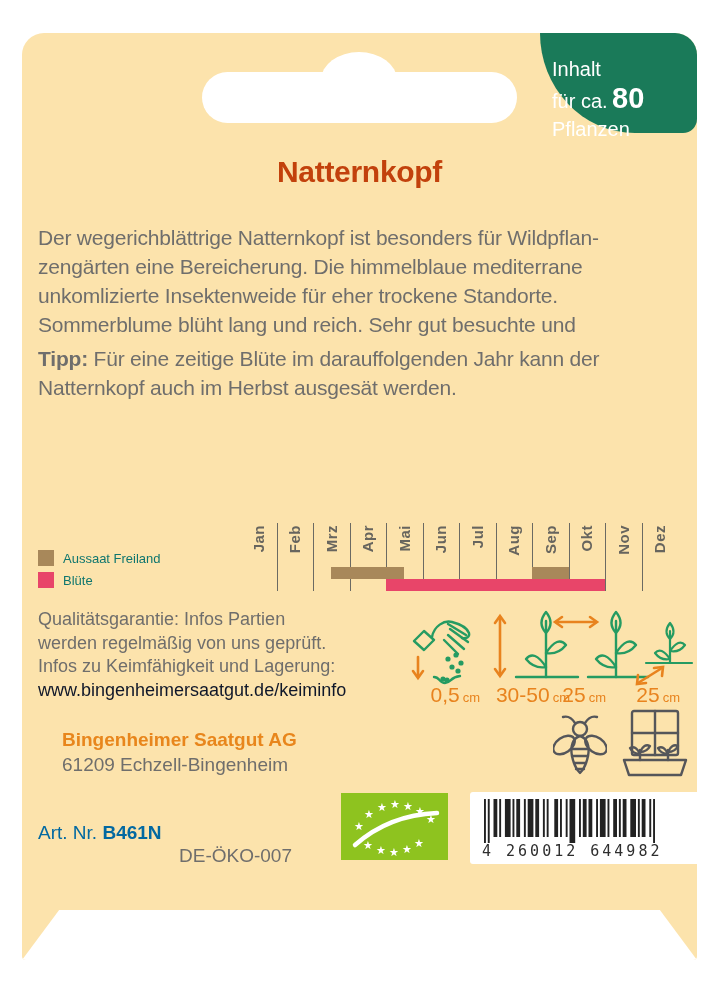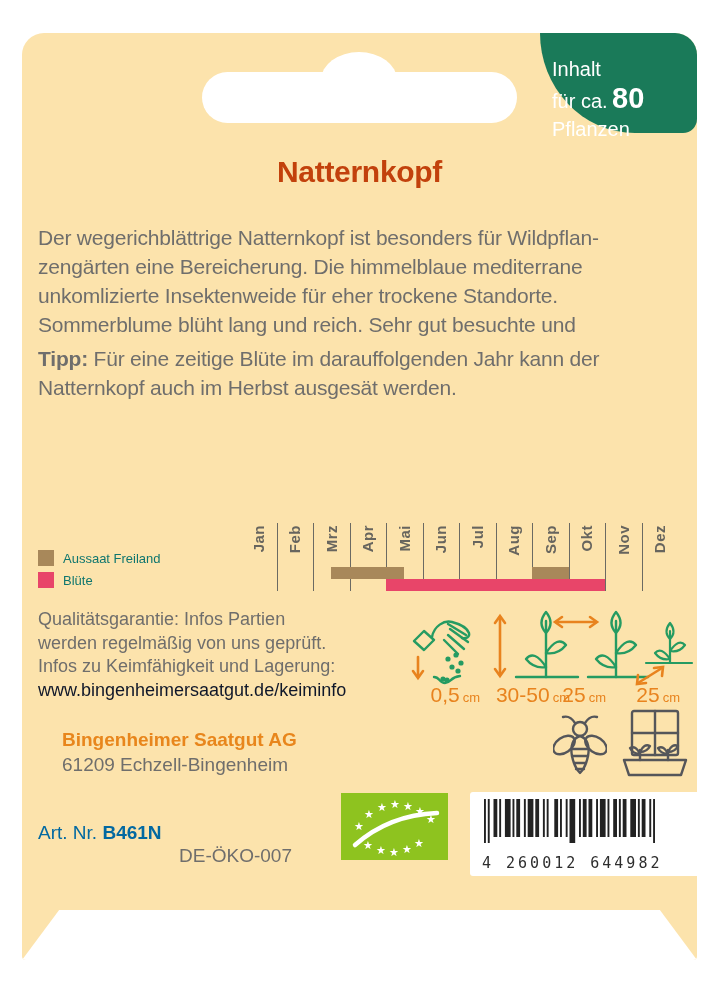--- a/index.html
+++ b/index.html
@@ -55,21 +55,21 @@
   .spec-label .unit { font-size:13px; margin-left:3px; }
 
   .company { position:absolute; left:16px; top:695px; font-size:19px; line-height:24.5px; color:#6f6e6c;margin-left:24px; }
   .company .name { color:#e8861c; font-weight:bold; }
 
   .art-line { position:absolute; left:16px; top:789px; font-size:19px; color:#0369a1; }
   .oeko { position:absolute; left:133px; top:812px; font-size:19px; color:#6f6e6c;margin-left:24px; }
 
   .eu-logo { position:absolute; left:319px; top:760px; width:107px; height:67px; }
 
-  .barcode { position:absolute; left:448px; top:759px; width:244px; height:84px;
+  .barcode { position:absolute; left:448px; top:759px; width:244px; height:72px;
              background:#fff; border-radius:3px;text-align:center; }
   .barcode svg { position:absolute; left:10px; top:5px; }
   .barcode .digits { position:absolute; left:12px; bottom:4px; font-family:"DejaVu Sans Mono", monospace;
                      font-size:15px; color:#2e2e2e; letter-spacing:3px; white-space:nowrap; }
 
   .flap { position:absolute; left:0; top:877px; width:675px; height:50px; background:#fff;
           clip-path:polygon(0 100%, 5.5% 0, 94.5% 0, 100% 100%); }
 </style>
 </head>
 <body>

